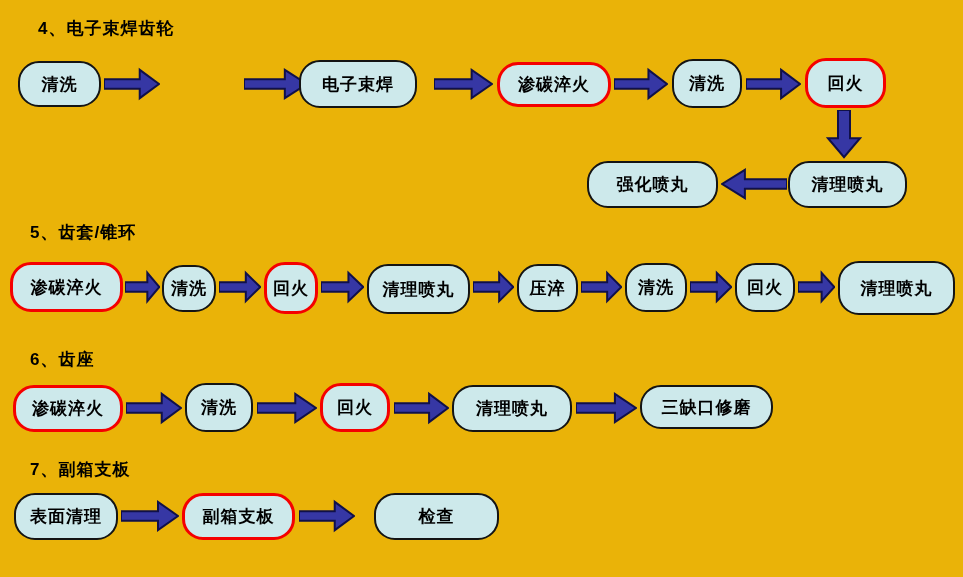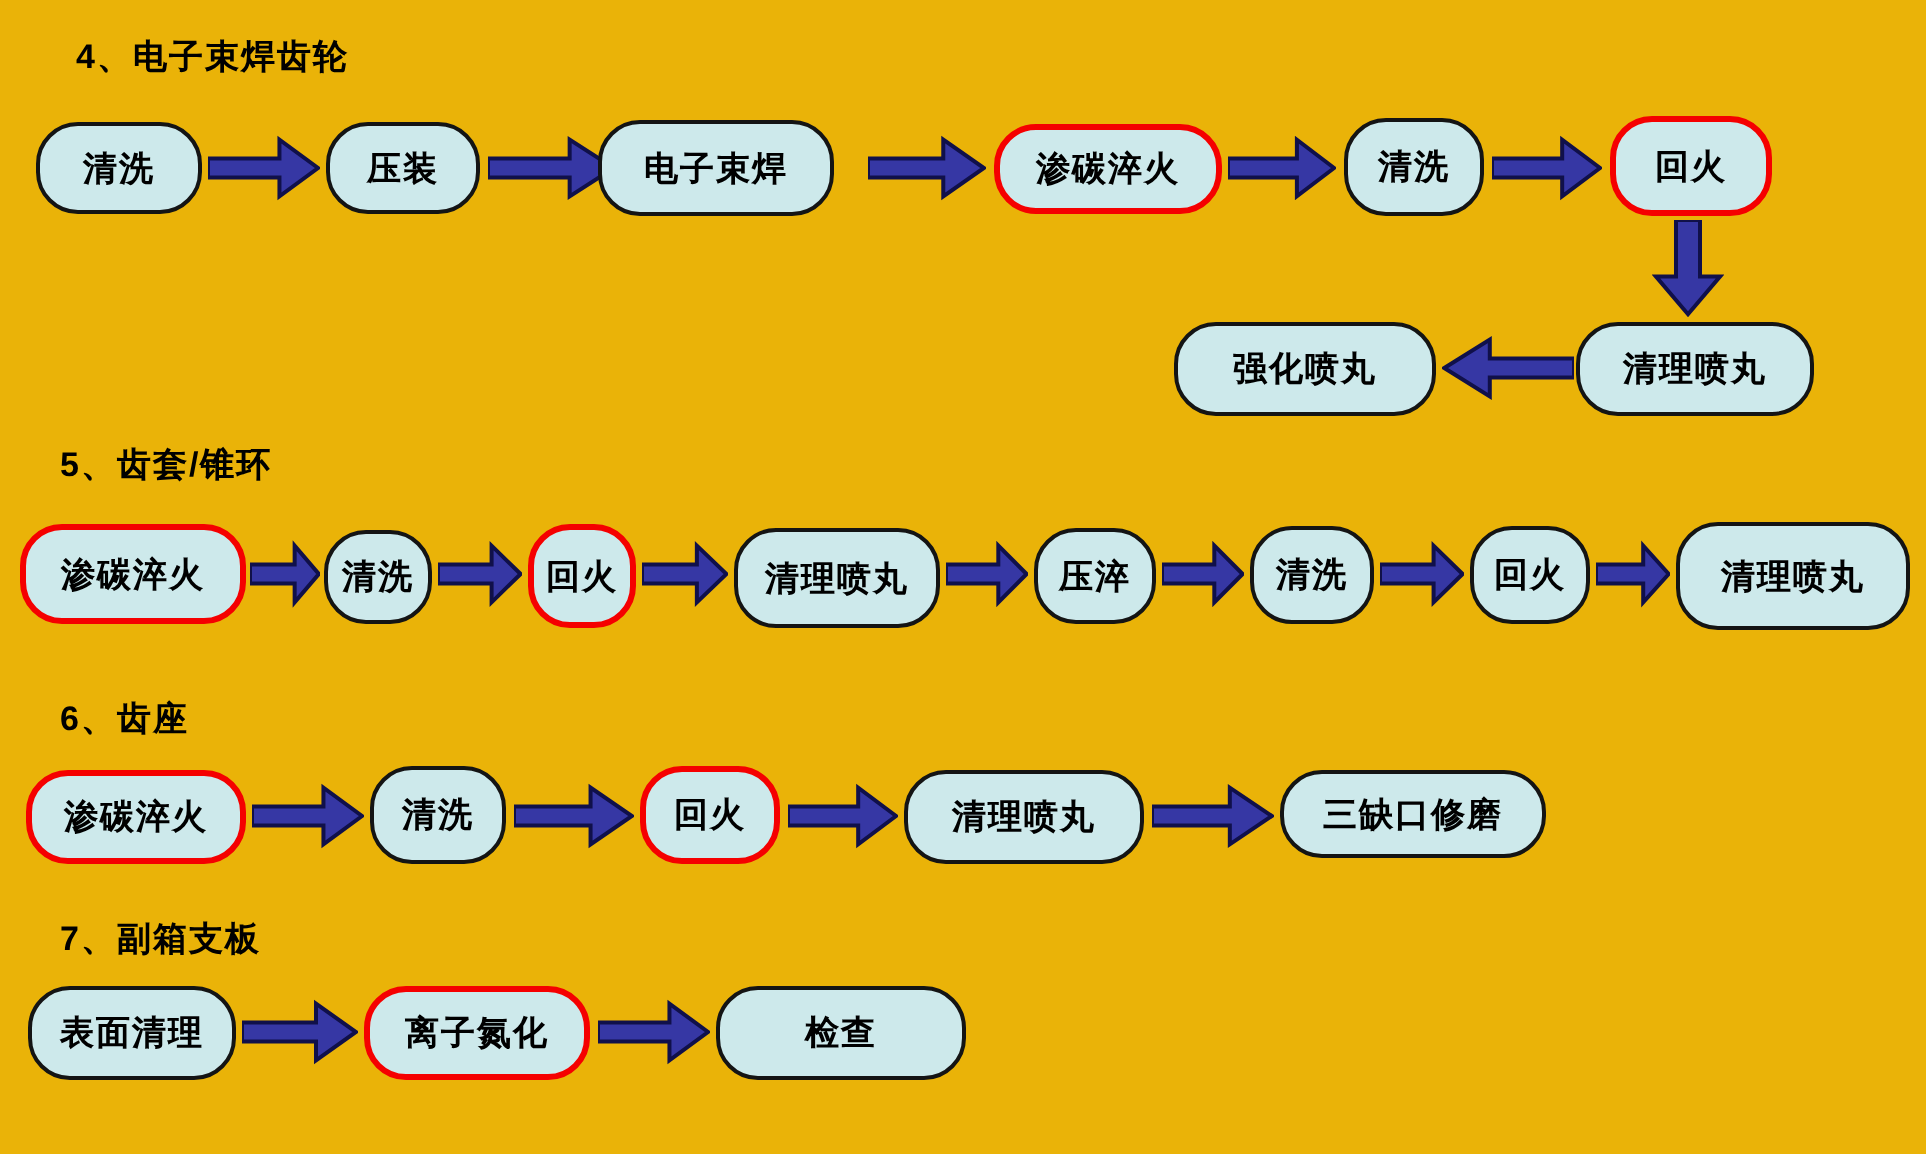--- a/index.html
+++ b/index.html
@@ -27,21 +27,20 @@
 <body>
 
 <div class="canvas">
 
   <div class="sec-title" style="left:38px;top:17px">4、电子束焊齿轮</div>
 
   <div class="box" style="left:18px;top:61px;width:83px;height:46px">清洗</div>
   <svg class="arrow" style="left:104px;top:67px;width:56px;height:34px" viewBox="0 0 58 36" preserveAspectRatio="none">
       <polygon points="0,13 37,13 37,3 57,18 37,33 37,23 0,23" vector-effect="non-scaling-stroke"></polygon>
     </svg>
-  <div class="box" style="left:163px;top:61px;width:77px;height:46px">压装</div>
   <svg class="arrow" style="left:244px;top:67px;width:64px;height:34px" viewBox="0 0 58 36" preserveAspectRatio="none">
       <polygon points="0,13 37,13 37,3 57,18 37,33 37,23 0,23" vector-effect="non-scaling-stroke"></polygon>
     </svg>
   <div class="box" style="left:299px;top:60px;width:118px;height:48px">电子束焊</div>
   <svg class="arrow" style="left:434px;top:67px;width:59px;height:34px" viewBox="0 0 58 36" preserveAspectRatio="none">
       <polygon points="0,13 37,13 37,3 57,18 37,33 37,23 0,23" vector-effect="non-scaling-stroke"></polygon>
     </svg>
   <div class="box red" style="left:497px;top:62px;width:114px;height:45px">渗碳淬火</div>
   <svg class="arrow" style="left:614px;top:67px;width:54px;height:34px" viewBox="0 0 58 36" preserveAspectRatio="none">
       <polygon points="0,13 37,13 37,3 57,18 37,33 37,23 0,23" vector-effect="non-scaling-stroke"></polygon>
@@ -113,19 +112,19 @@
       <polygon points="0,13 37,13 37,3 57,18 37,33 37,23 0,23" vector-effect="non-scaling-stroke"></polygon>
     </svg>
   <div class="box" style="left:640px;top:385px;width:133px;height:44px">三缺口修磨</div>
 
   <div class="sec-title" style="left:30px;top:458px">7、副箱支板</div>
 
   <div class="box" style="left:14px;top:493px;width:104px;height:47px">表面清理</div>
   <svg class="arrow" style="left:121px;top:499px;width:58px;height:34px" viewBox="0 0 58 36" preserveAspectRatio="none">
       <polygon points="0,13 37,13 37,3 57,18 37,33 37,23 0,23" vector-effect="non-scaling-stroke"></polygon>
     </svg>
-  <div class="box red" style="left:182px;top:493px;width:113px;height:47px">离子氮化</div>
+  <div class="box red" style="left:182px;top:493px;width:113px;height:47px">副箱支板</div>
   <svg class="arrow" style="left:299px;top:499px;width:56px;height:34px" viewBox="0 0 58 36" preserveAspectRatio="none">
       <polygon points="0,13 37,13 37,3 57,18 37,33 37,23 0,23" vector-effect="non-scaling-stroke"></polygon>
     </svg>
-  <div class="box" style="left:358px;top:493px;width:125px;height:47px">检查</div>
+  <div class="box" style="left:374px;top:493px;width:125px;height:47px">检查</div>
 
 </div>
 
 </body></html>

